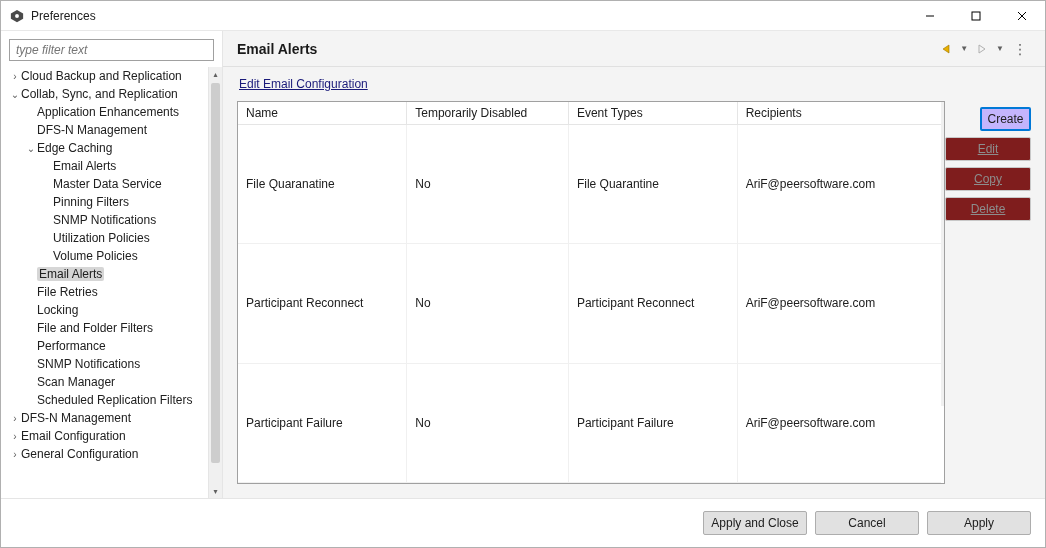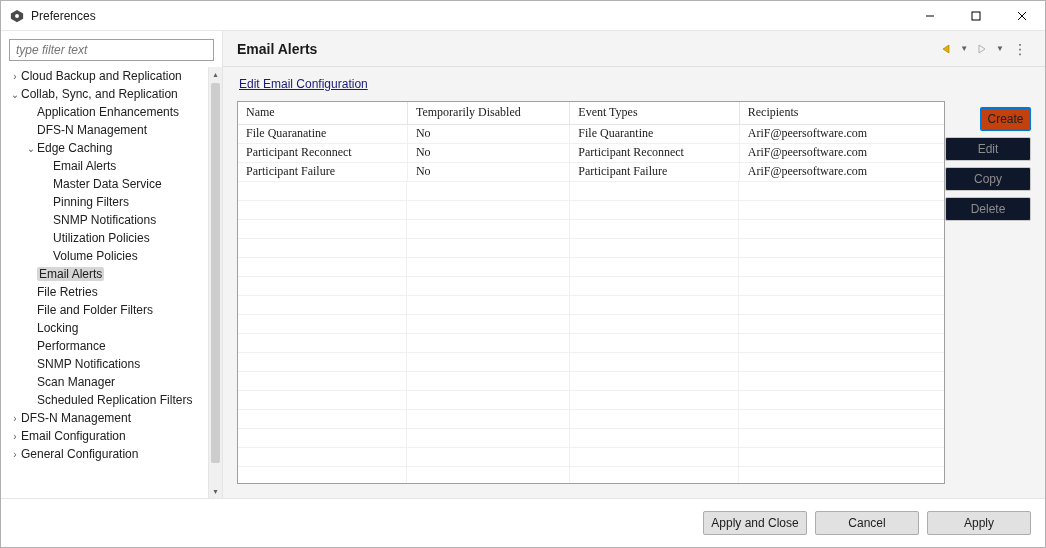--- a/index.html
+++ b/index.html
@@ -33,32 +33,32 @@
   .main-hdr h1 { margin:0; font-size:14px; font-weight:700; color:#1a1a1a;}
   .hdr-tools { margin-left:auto; display:flex; align-items:center; gap:2px;}
   .hdr-tools .arrow-btn { display:flex; align-items:center; padding:2px; }
   .hdr-tools svg { width:14px; height:14px; }
   .hdr-tools .drop { font-size:8px; color:#606060; padding:0 3px;}
   .hdr-tools .menu { font-size:14px; color:#606060; padding:0 4px; line-height:10px;}
 
   .main-body { flex:1; display:flex; padding:10px 14px 14px 14px; overflow:hidden;}
   .left-col { flex:1; display:flex; flex-direction:column; }
   .edit-link { color:#1a1a7a; text-decoration:underline; margin:0 0 10px 2px; cursor:pointer; font-size:12px;}
-  .table-wrap { flex:1; border:1px solid #a0a0a0; background:#fff; overflow:hidden; display:flex; flex-direction:column;font-family:Liberation Serif, serif;}
+  .table-wrap { flex:1; border:1px solid #a0a0a0; background:#fff; overflow:hidden; display:flex; }
   table.data { width:100%; border-collapse:collapse; table-layout:fixed; }
   table.data th { text-align:left; font-weight:400; background:#fff; border-bottom:1px solid #e5e5e5; border-right:1px solid #e5e5e5; height:22px; padding:0 8px; color:#202020;}
   table.data td { border-bottom:1px solid #f0f0f0; border-right:1px solid #f0f0f0; height:19px; padding:0 8px; white-space:nowrap; overflow:hidden; text-overflow:ellipsis;}
   table.data tr td:last-child, table.data tr th:last-child { border-right:none;}
   .ghost-rows div { height:19px; border-bottom:1px solid #f0f0f0; display:flex;}
   .ghost-rows div span { border-right:1px solid #f0f0f0; height:100%; }
 
   .right-col { width:86px; display:flex; flex-direction:column; gap:6px; padding-top:30px;}
   .btn { height:24px; border:1px solid #adadad; background:#e1e1e1; font-size:12px; display:flex; align-items:center; justify-content:center; cursor:pointer; border-radius:2px;}
-  .btn.primary { border:2px solid #0078d7; background:#c2410c;margin-left:35px;}
-  .btn.disabled { color:#8d8d8d; background:#0f172a; border:1px solid #c8c8c8; cursor:default;}
+  .btn.primary { border:2px solid #0078d7; background:#c4b5fd;margin-left:35px;}
+  .btn.disabled { color:#8d8d8d; background:#7f1d1d; border:1px solid #c8c8c8; cursor:default;text-decoration:underline;}
 
   .footer { height:48px; display:flex; align-items:center; justify-content:flex-end; gap:8px; padding:0 14px; background:#fff;}
   .footer .btn { width:104px; background:#e1e1e1;}
 </style>
 </head>
 <body>
 
 <div class="window">
 
   <div class="titlebar">
@@ -103,22 +103,22 @@
             <div class="tree-item"><span class="pad" style="width: 24px;"></span><span class="twisty"></span><span class="label">DFS-N Management</span></div>
             <div class="tree-item"><span class="pad" style="width: 24px;"></span><span class="twisty">⌄</span><span class="label">Edge Caching</span></div>
             <div class="tree-item"><span class="pad" style="width: 40px;"></span><span class="twisty"></span><span class="label">Email Alerts</span></div>
             <div class="tree-item"><span class="pad" style="width: 40px;"></span><span class="twisty"></span><span class="label">Master Data Service</span></div>
             <div class="tree-item"><span class="pad" style="width: 40px;"></span><span class="twisty"></span><span class="label">Pinning Filters</span></div>
             <div class="tree-item"><span class="pad" style="width: 40px;"></span><span class="twisty"></span><span class="label">SNMP Notifications</span></div>
             <div class="tree-item"><span class="pad" style="width: 40px;"></span><span class="twisty"></span><span class="label">Utilization Policies</span></div>
             <div class="tree-item"><span class="pad" style="width: 40px;"></span><span class="twisty"></span><span class="label">Volume Policies</span></div>
             <div class="tree-item selected"><span class="pad" style="width: 24px;"></span><span class="twisty"></span><span class="label">Email Alerts</span></div>
             <div class="tree-item"><span class="pad" style="width: 24px;"></span><span class="twisty"></span><span class="label">File Retries</span></div>
+            <div class="tree-item"><span class="pad" style="width: 24px;"></span><span class="twisty"></span><span class="label">Locking</span></div>
             <div class="tree-item"><span class="pad" style="width: 24px;"></span><span class="twisty"></span><span class="label">File and Folder Filters</span></div>
-            <div class="tree-item"><span class="pad" style="width: 24px;"></span><span class="twisty"></span><span class="label">Locking</span></div>
             <div class="tree-item"><span class="pad" style="width: 24px;"></span><span class="twisty"></span><span class="label">Performance</span></div>
             <div class="tree-item"><span class="pad" style="width: 24px;"></span><span class="twisty"></span><span class="label">SNMP Notifications</span></div>
             <div class="tree-item"><span class="pad" style="width: 24px;"></span><span class="twisty"></span><span class="label">Scan Manager</span></div>
             <div class="tree-item"><span class="pad" style="width: 24px;"></span><span class="twisty"></span><span class="label">Scheduled Replication Filters</span></div>
             <div class="tree-item"><span class="pad" style="width: 8px;"></span><span class="twisty">›</span><span class="label">DFS-N Management</span></div>
             <div class="tree-item"><span class="pad" style="width: 8px;"></span><span class="twisty">›</span><span class="label">Email Configuration</span></div>
             <div class="tree-item"><span class="pad" style="width: 8px;"></span><span class="twisty">›</span><span class="label">General Configuration</span></div>
           </div>
         <div class="vscroll">
           <div class="up">▴</div>

